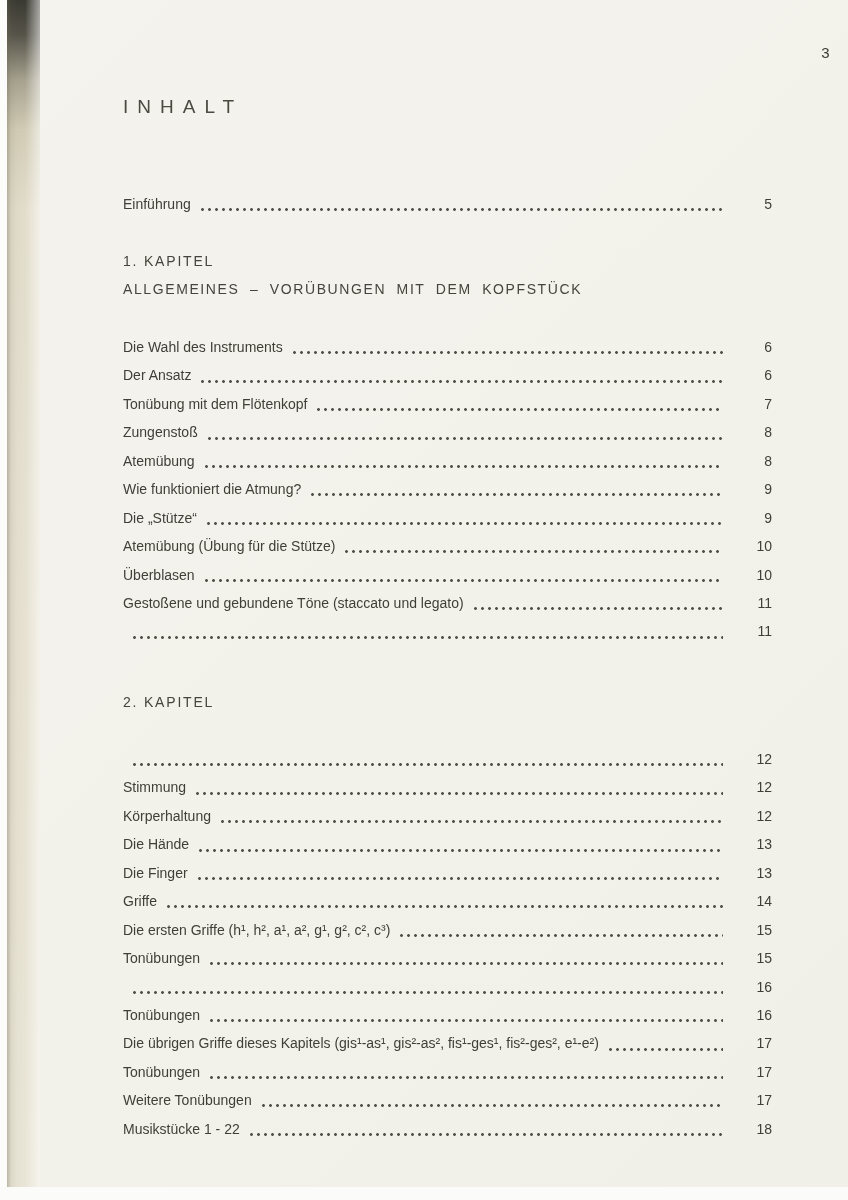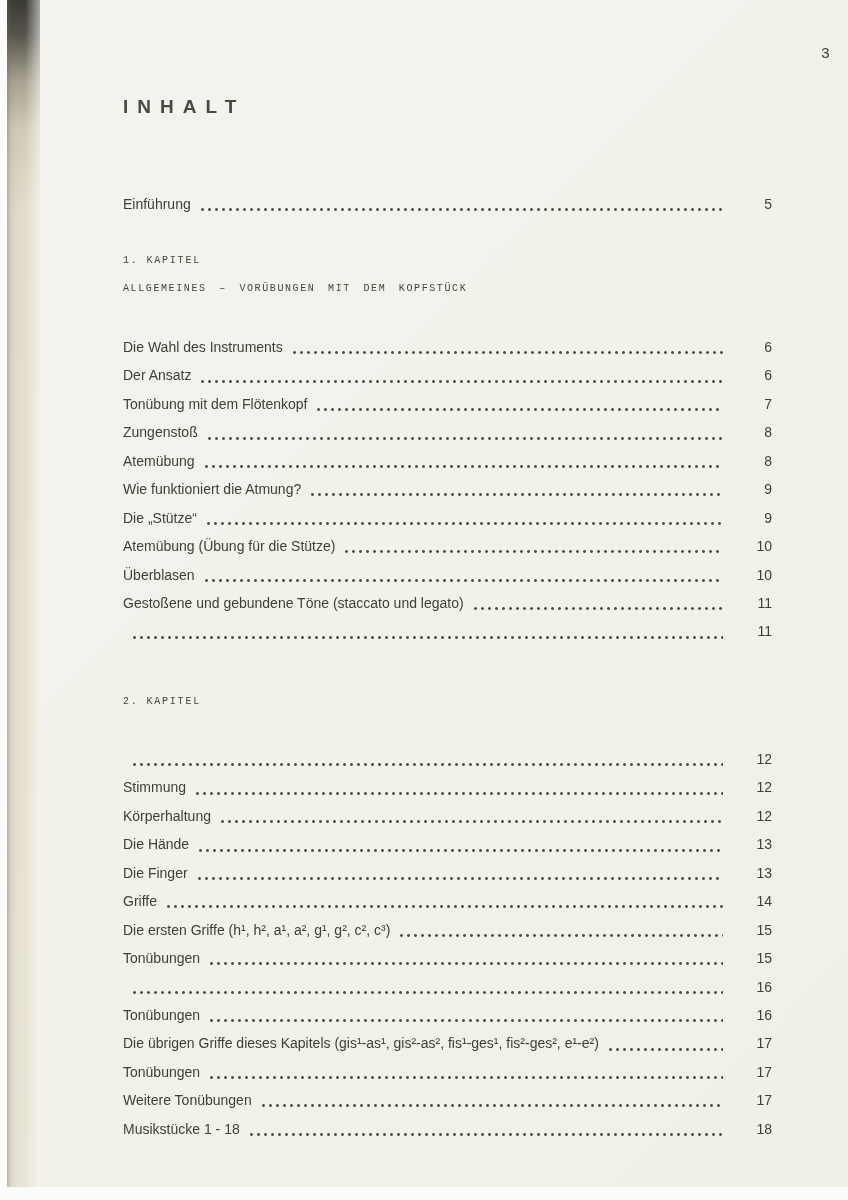--- a/index.html
+++ b/index.html
@@ -26,30 +26,30 @@
       linear-gradient(to bottom,
         #3a3931 0px, #56544a 35px, #a7a28f 80px, #d2ccb6 130px,
         #e2ddcb 210px, #e6e1d1 650px, #e9e5d6 1187px);
   }
   .page-number{
     position:absolute;top:44px;right:18px;
     font-size:15px;letter-spacing:0.5px;color:#3c3c35;
   }
   .title{
     position:absolute;left:123px;top:96px;
-    font-size:19px;font-weight:700;letter-spacing:9px;color:#4a4a41;
+    font-size:19px;font-weight:400;letter-spacing:9px;color:#4a4a41;
   }
   .content{position:absolute;left:123px;top:0;width:649px;height:100%;}
   .toc-list{position:absolute;left:0;right:0;}
   #intro-list{top:190px;}
   #ch1-list{top:333px;}
   #ch2-list{top:745px;}
   .kapitel{
     position:absolute;left:0;
-    font-size:10px;letter-spacing:1.8px;line-height:16px;color:#45453d;font-family:Liberation Mono, monospace;
+    font-size:14px;letter-spacing:1.8px;line-height:16px;color:#45453d;
   }
   #ch1-heading{top:253px;}
   #ch1-sub{top:281px;word-spacing:5px;letter-spacing:1.6px;}
   #ch2-heading{top:694px;}
   .row{display:flex;height:28.45px;line-height:28.45px;font-size:14px;}
   .lbl{white-space:nowrap;}
   .dots{
     flex:1;height:100%;
     margin:0 13px 0 10px;
     background-image:radial-gradient(circle at 1.5px 1.5px,#51514a 1.25px,rgba(0,0,0,0) 1.55px);
@@ -220,19 +220,19 @@
     <span class="pg">17</span>
   </div>
 
   <div class="row">
     <span class="lbl">Weitere Tonübungen</span>
     <span class="dots"></span>
     <span class="pg">17</span>
   </div>
 
   <div class="row">
-    <span class="lbl">Musikstücke 1 - 18</span>
+    <span class="lbl">Musikstücke 1 - 22</span>
     <span class="dots"></span>
     <span class="pg">18</span>
   </div>
 </div>
   </div>
 </div>
 
 </body></html>

